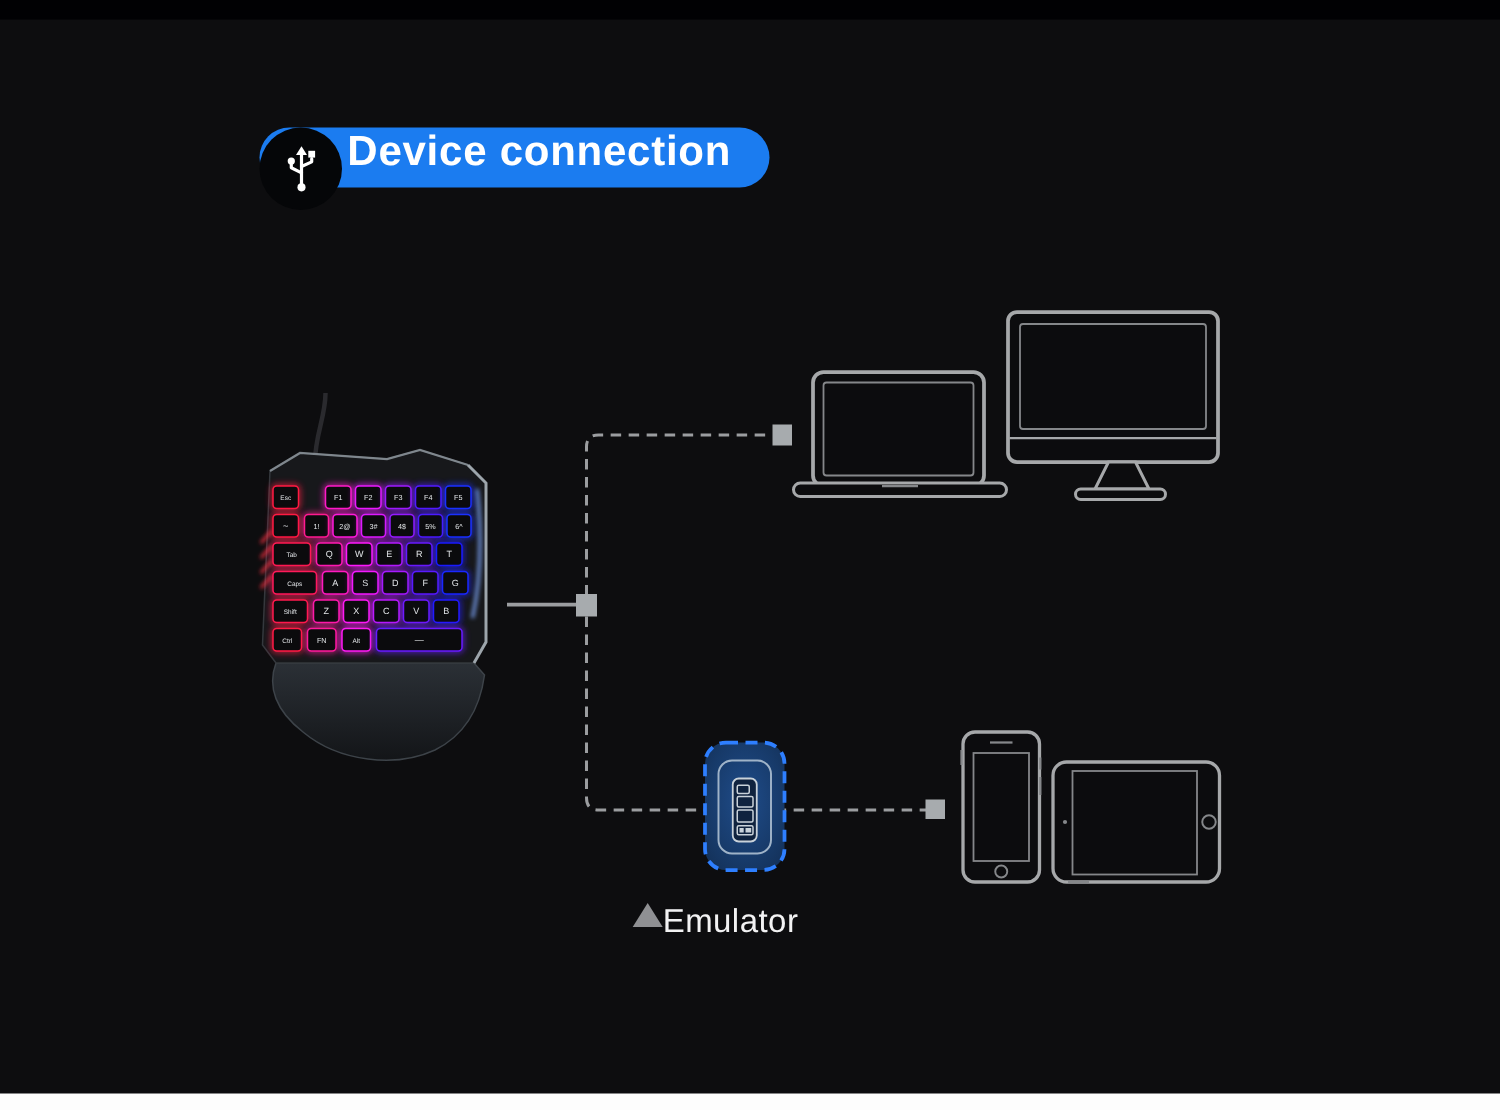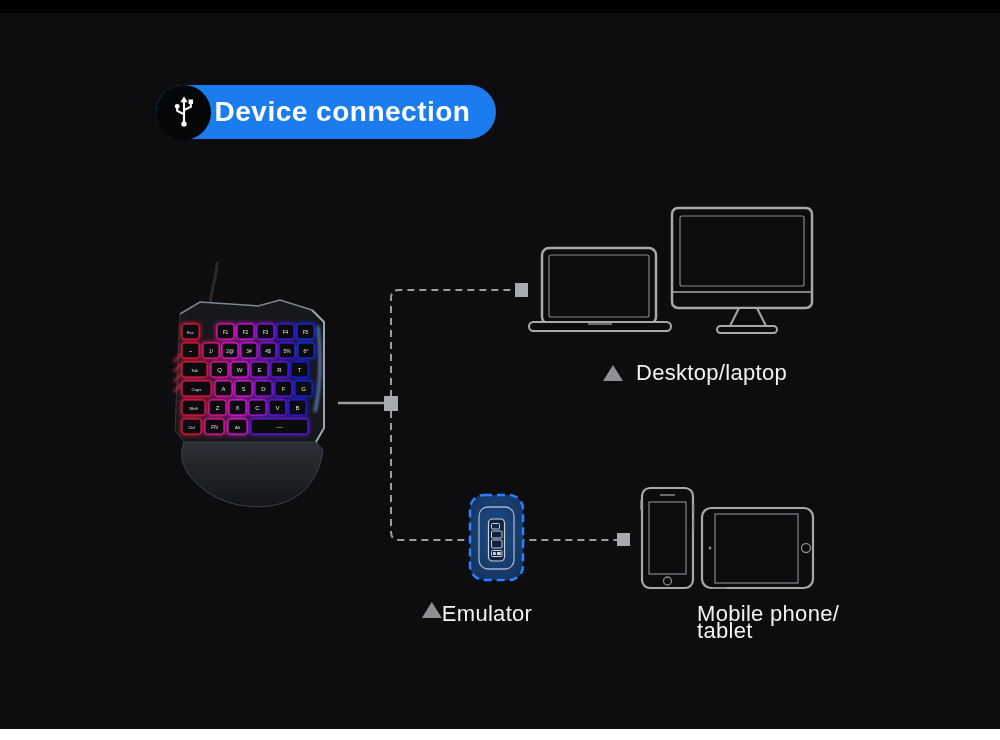--- a/index.html
+++ b/index.html
@@ -11,22 +11,22 @@
     --outline-dim:#85878a;
     --label:#f2f2f3;
     --tri:#8f9093;
   }
   *{margin:0;padding:0;box-sizing:border-box;}
   body{background:#0d0d0f;font-family:"Liberation Sans",sans-serif;}
   .stage{position:relative;width:1000px;height:740px;background:var(--bg);overflow:hidden;}
   .top-bar{position:absolute;left:0;top:0;width:1000px;height:13px;background:#010103;}
   .bottom-strip{position:absolute;left:0;bottom:0;width:1000px;height:11px;background:#fdfdfd;}
 
-  .badge{position:absolute;left:156px;top:85px;width:340px;height:54px;background:var(--accent);
-         border-radius:27px;display:flex;align-items:center;}
+  .badge{position:absolute;left:173px;top:85px;width:340px;height:40px;background:var(--accent);
+         border-radius:27px;display:flex;align-items:flex-start;}
   .badge-circle{width:55px;height:55px;border-radius:50%;background:#050608;flex:0 0 auto;
                 display:flex;align-items:center;justify-content:center;margin-left:0px;}
   .badge-label{flex:1;text-align:center;color:#ffffff;font-size:28px;font-weight:700;
                letter-spacing:.5px;padding-right:22px;}
 
   .subtitle{position:absolute;left:185px;top:163px;font-size:21px;color:#ededee;letter-spacing:.3px;}
 
   .kb{position:absolute;left:160px;top:262px;width:178px;height:280px;}
   .diagram{position:absolute;left:0;top:0;width:1000px;height:740px;}
 
@@ -256,27 +256,19 @@
         <rect x="491.5" y="523.5" width="8" height="5.5" rx="1"></rect>
         <rect x="491.5" y="531" width="10.5" height="7" rx="1"></rect>
         <rect x="491.5" y="540" width="10.5" height="8" rx="1"></rect>
         <rect x="491.5" y="550.5" width="10.5" height="6" rx="1"></rect>
         <rect x="493" y="552" width="2.8" height="3" fill="#c9d2da" stroke="none"></rect>
         <rect x="497" y="552" width="3.8" height="3" fill="#c9d2da" stroke="none"></rect>
       </g>
     </g>
   </svg>
 
-  <div class="dlabel desktop-label">
-    <span class="tri"></span>
-    <span class="txt">Desktop/laptop</span>
-  </div>
 
   <div class="dlabel emulator-label">
     <span class="tri"></span>
     <span class="txt">Emulator</span>
   </div>
 
-  <div class="dlabel mobile-label">
-    <div class="txt">Mobile phone/</div>
-    <div class="txt">tablet</div>
-  </div>
 </div>
 
 </body></html>

